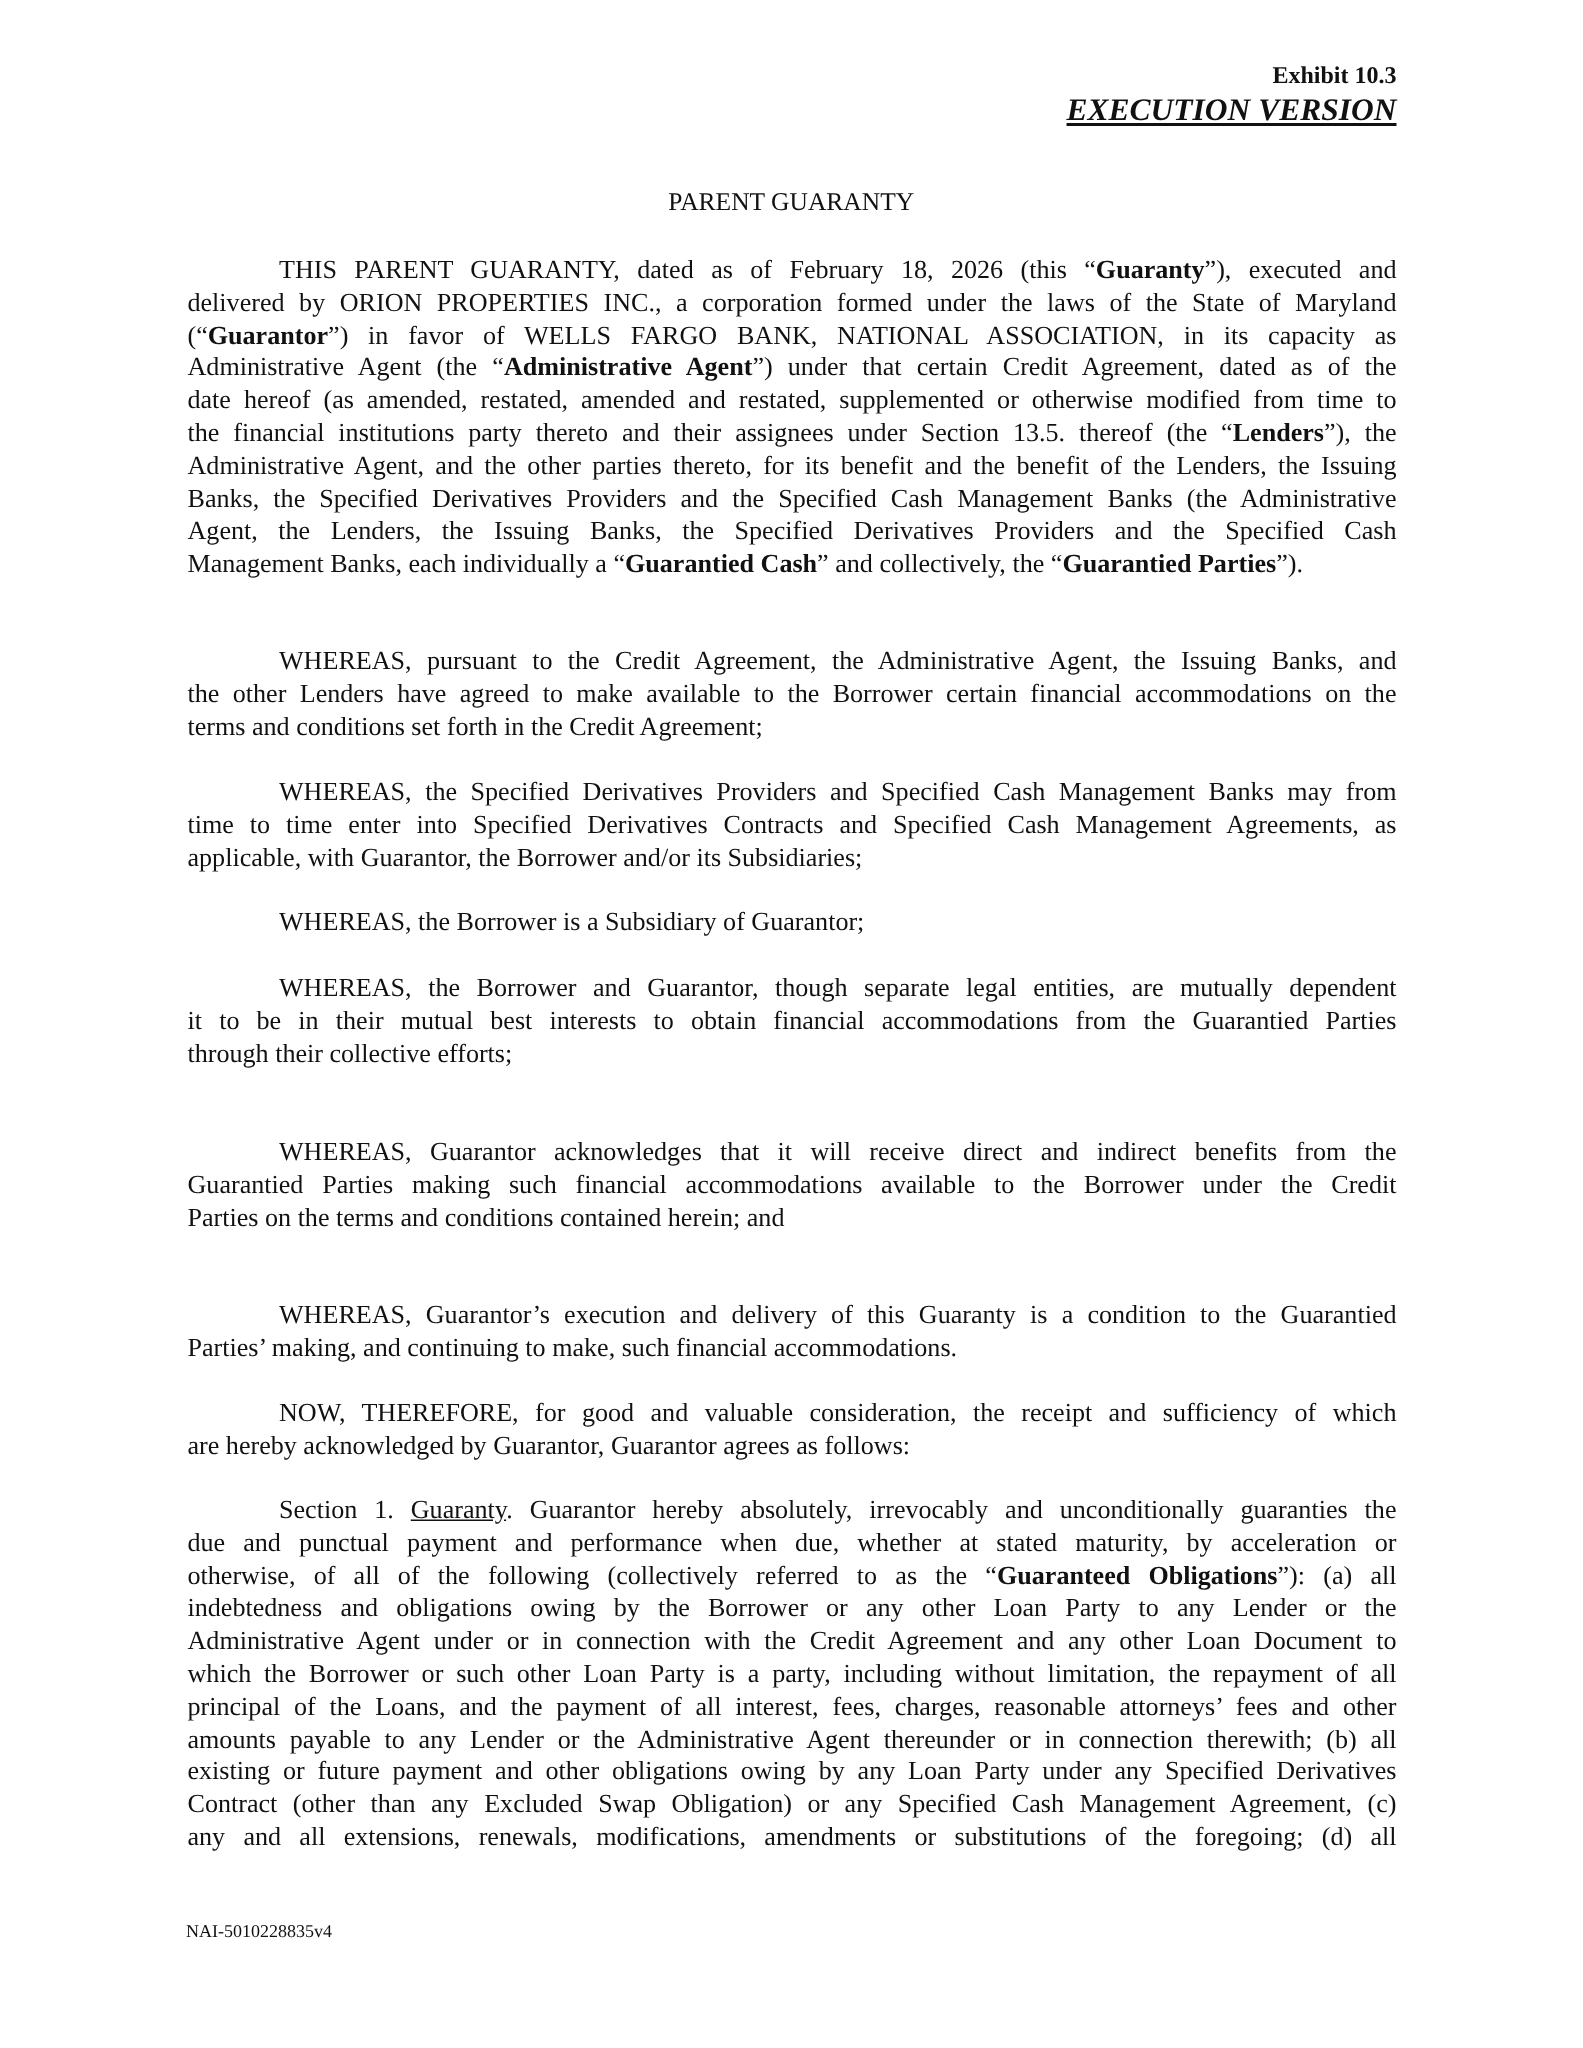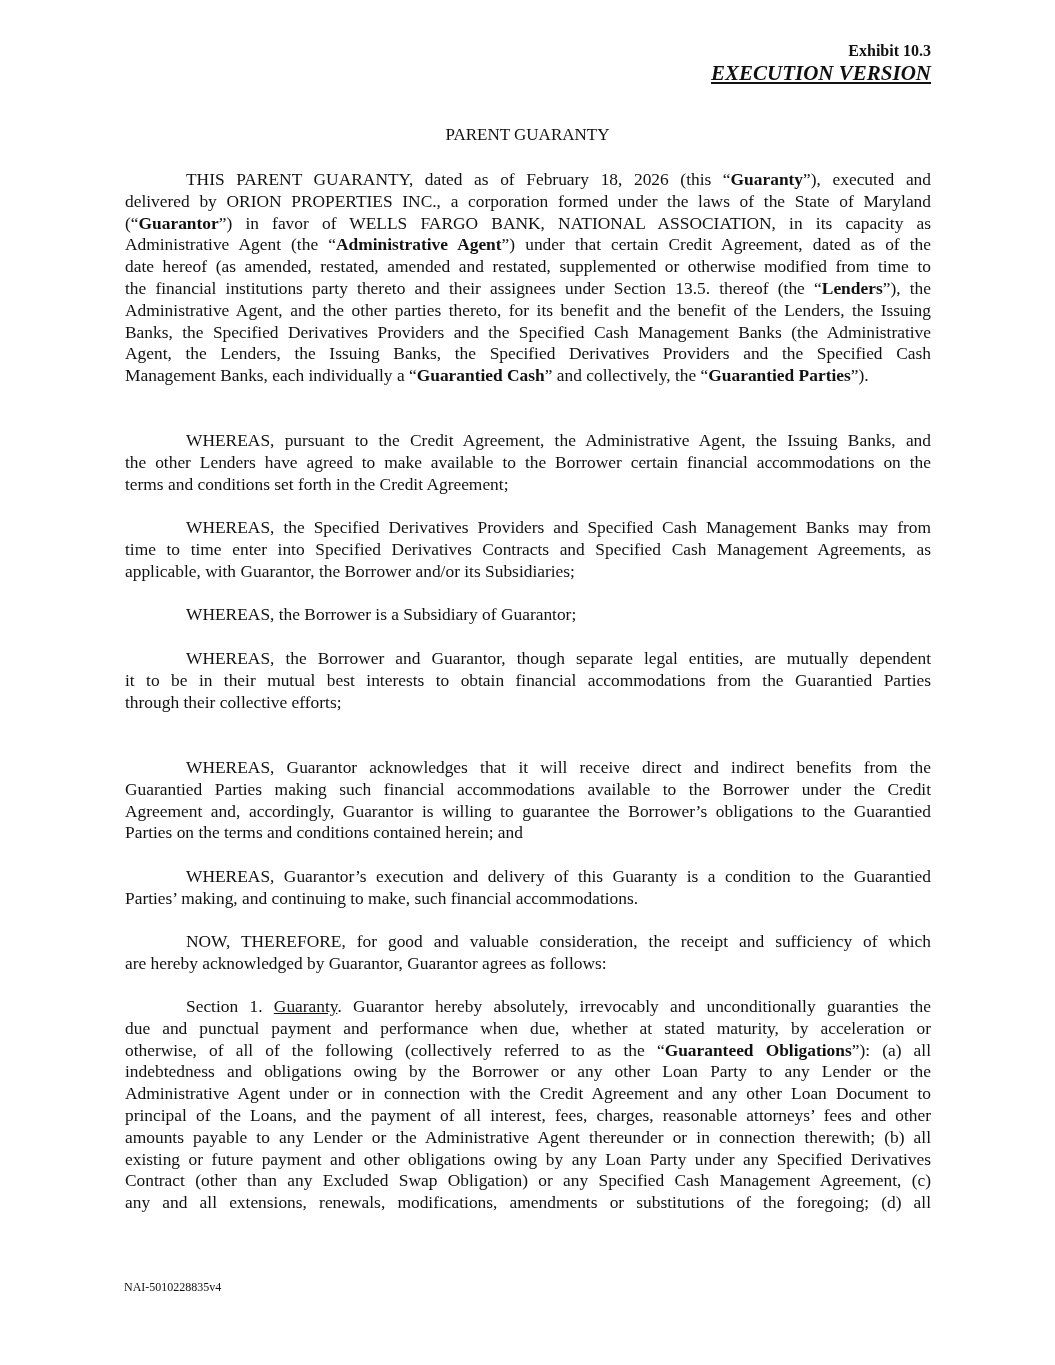--- a/index.html
+++ b/index.html
@@ -52,37 +52,37 @@
     <span class="line indent last">WHEREAS, the Borrower is a Subsidiary of Guarantor;</span>
   </div>
 <div class="para" style="top:648px">
     <span class="line indent">WHEREAS, the Borrower and Guarantor, though separate legal entities, are mutually dependent</span>
     <span class="line">it to be in their mutual best interests to obtain financial accommodations from the Guarantied Parties</span>
     <span class="line last">through their collective efforts;</span>
   </div>
 <div class="para" style="top:757px">
     <span class="line indent">WHEREAS, Guarantor acknowledges that it will receive direct and indirect benefits from the</span>
     <span class="line">Guarantied Parties making such financial accommodations available to the Borrower under the Credit</span>
-    <span class="line">Agreement and, accordingly, Guarantor is willing to guarantee the Borrower’s obligations to the Guarantied</span>
     <span class="line last">Parties on the terms and conditions contained herein; and</span>
   </div>
 <div class="para" style="top:866px">
     <span class="line indent">WHEREAS, Guarantor’s execution and delivery of this Guaranty is a condition to the Guarantied</span>
     <span class="line last">Parties’ making, and continuing to make, such financial accommodations.</span>
   </div>
 <div class="para" style="top:931px">
     <span class="line indent">NOW, THEREFORE, for good and valuable consideration, the receipt and sufficiency of which</span>
     <span class="line last">are hereby acknowledged by Guarantor, Guarantor agrees as follows:</span>
   </div>
 <div class="para" style="top:996px">
     <span class="line indent">Section 1.  <u>Guaranty</u>.  Guarantor hereby absolutely, irrevocably and unconditionally guaranties the</span>
     <span class="line">due and punctual payment and performance when due, whether at stated maturity, by acceleration or</span>
     <span class="line">otherwise, of all of the following (collectively referred to as the “<b>Guaranteed Obligations</b>”): (a) all</span>
     <span class="line">indebtedness and obligations owing by the Borrower or any other Loan Party to any Lender or the</span>
     <span class="line">Administrative Agent under or in connection with the Credit Agreement and any other Loan Document to</span>
+    <span class="line">which the Borrower or such other Loan Party is a party, including without limitation, the repayment of all</span>
     <span class="line">principal of the Loans, and the payment of all interest, fees, charges, reasonable attorneys’ fees and other</span>
     <span class="line">amounts payable to any Lender or the Administrative Agent thereunder or in connection therewith; (b) all</span>
     <span class="line">existing or future payment and other obligations owing by any Loan Party under any Specified Derivatives</span>
     <span class="line">Contract (other than any Excluded Swap Obligation) or any Specified Cash Management Agreement, (c)</span>
     <span class="line">any and all extensions, renewals, modifications, amendments or substitutions of the foregoing; (d) all</span>
   </div>
 
 <div class="footer">NAI-5010228835v4</div>
 
 </body></html>

